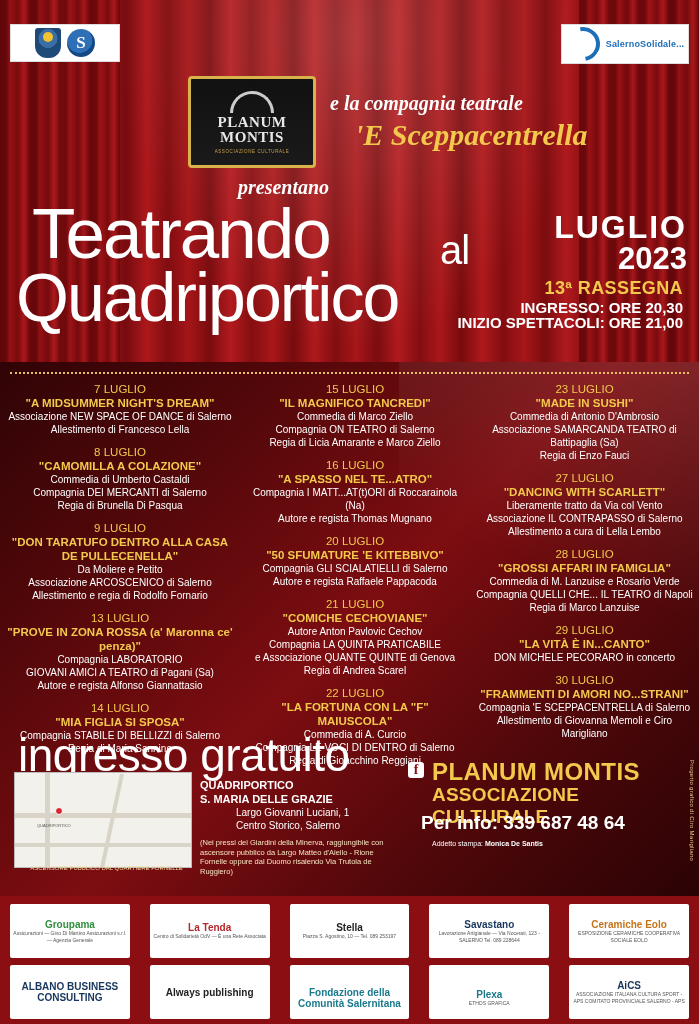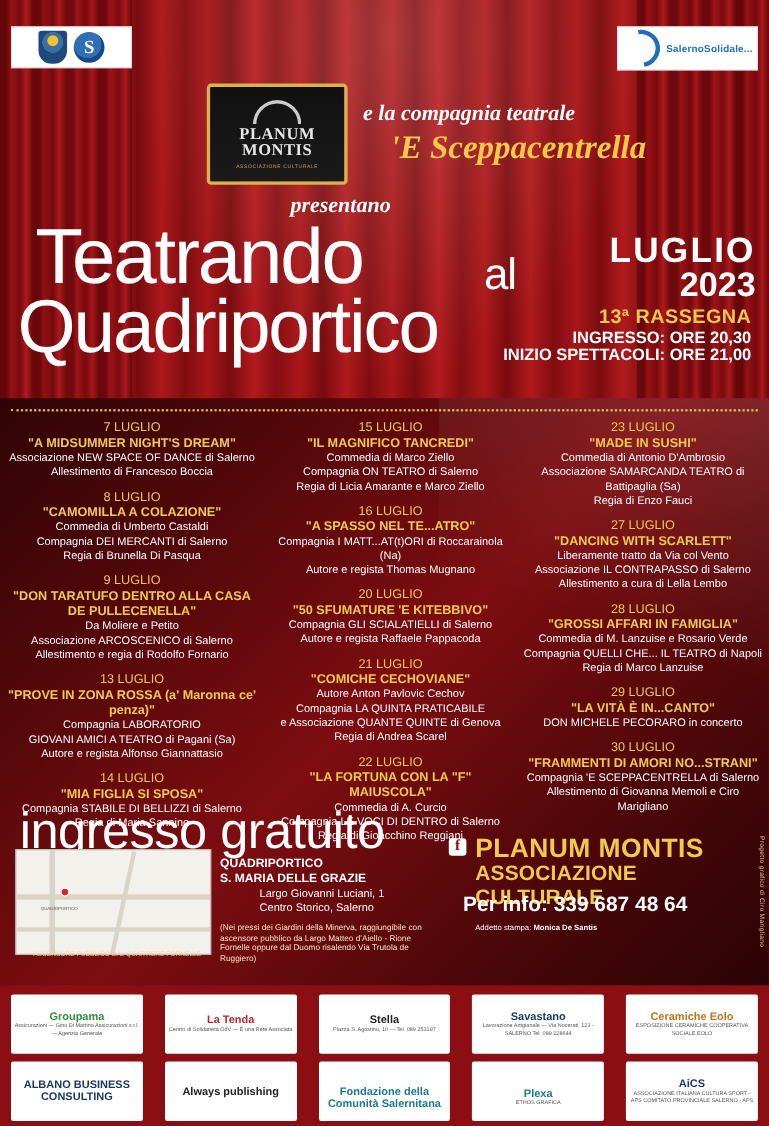--- a/index.html
+++ b/index.html
@@ -99,21 +99,21 @@
     position: absolute; left: 330px; top: 92px;
     font-family: "Liberation Serif", serif; font-style: italic; font-weight: bold;
     font-size: 20px; color: #ffffff;
   }
   .hdr-line2 {
     position: absolute; left: 355px; top: 118px;
     font-family: "Liberation Serif", serif; font-style: italic; font-weight: bold;
     font-size: 30px; color: #f2c94c;
   }
   .presentano {
-    position: absolute; left: 264px; top: 176px;
+    position: absolute; left: 238px; top: 176px;
     font-family: "Liberation Serif", serif; font-style: italic; font-weight: bold;
     font-size: 20px; color: #ffffff;
   }
 
   
   .title1 {
     position: absolute; left: 32px; top: 198px;
     font-family: "Liberation Sans", sans-serif; font-weight: normal;
     font-size: 71px; color: #fff; letter-spacing: -2px; line-height: 72px;
   }
@@ -286,21 +286,21 @@
 
   <div class="body-panel"></div>
   <div class="dotted-top"></div>
 
   <div class="cols">
     <div class="col col1">
         <div class="ev">
           <div class="date">7 LUGLIO</div>
           <div class="ttl">"A MIDSUMMER NIGHT'S DREAM"</div>
           <div class="ln">Associazione NEW SPACE OF DANCE di Salerno</div>
-          <div class="ln">Allestimento di Francesco Boccia</div>
+          <div class="ln">Allestimento di Francesco Lella</div>
         </div>
         <div class="ev">
           <div class="date">8 LUGLIO</div>
           <div class="ttl">"CAMOMILLA A COLAZIONE"</div>
           <div class="ln">Commedia di Umberto Castaldi</div>
           <div class="ln">Compagnia DEI MERCANTI di Salerno</div>
           <div class="ln">Regia di Brunella Di Pasqua</div>
         </div>
         <div class="ev">
           <div class="date">9 LUGLIO</div>

